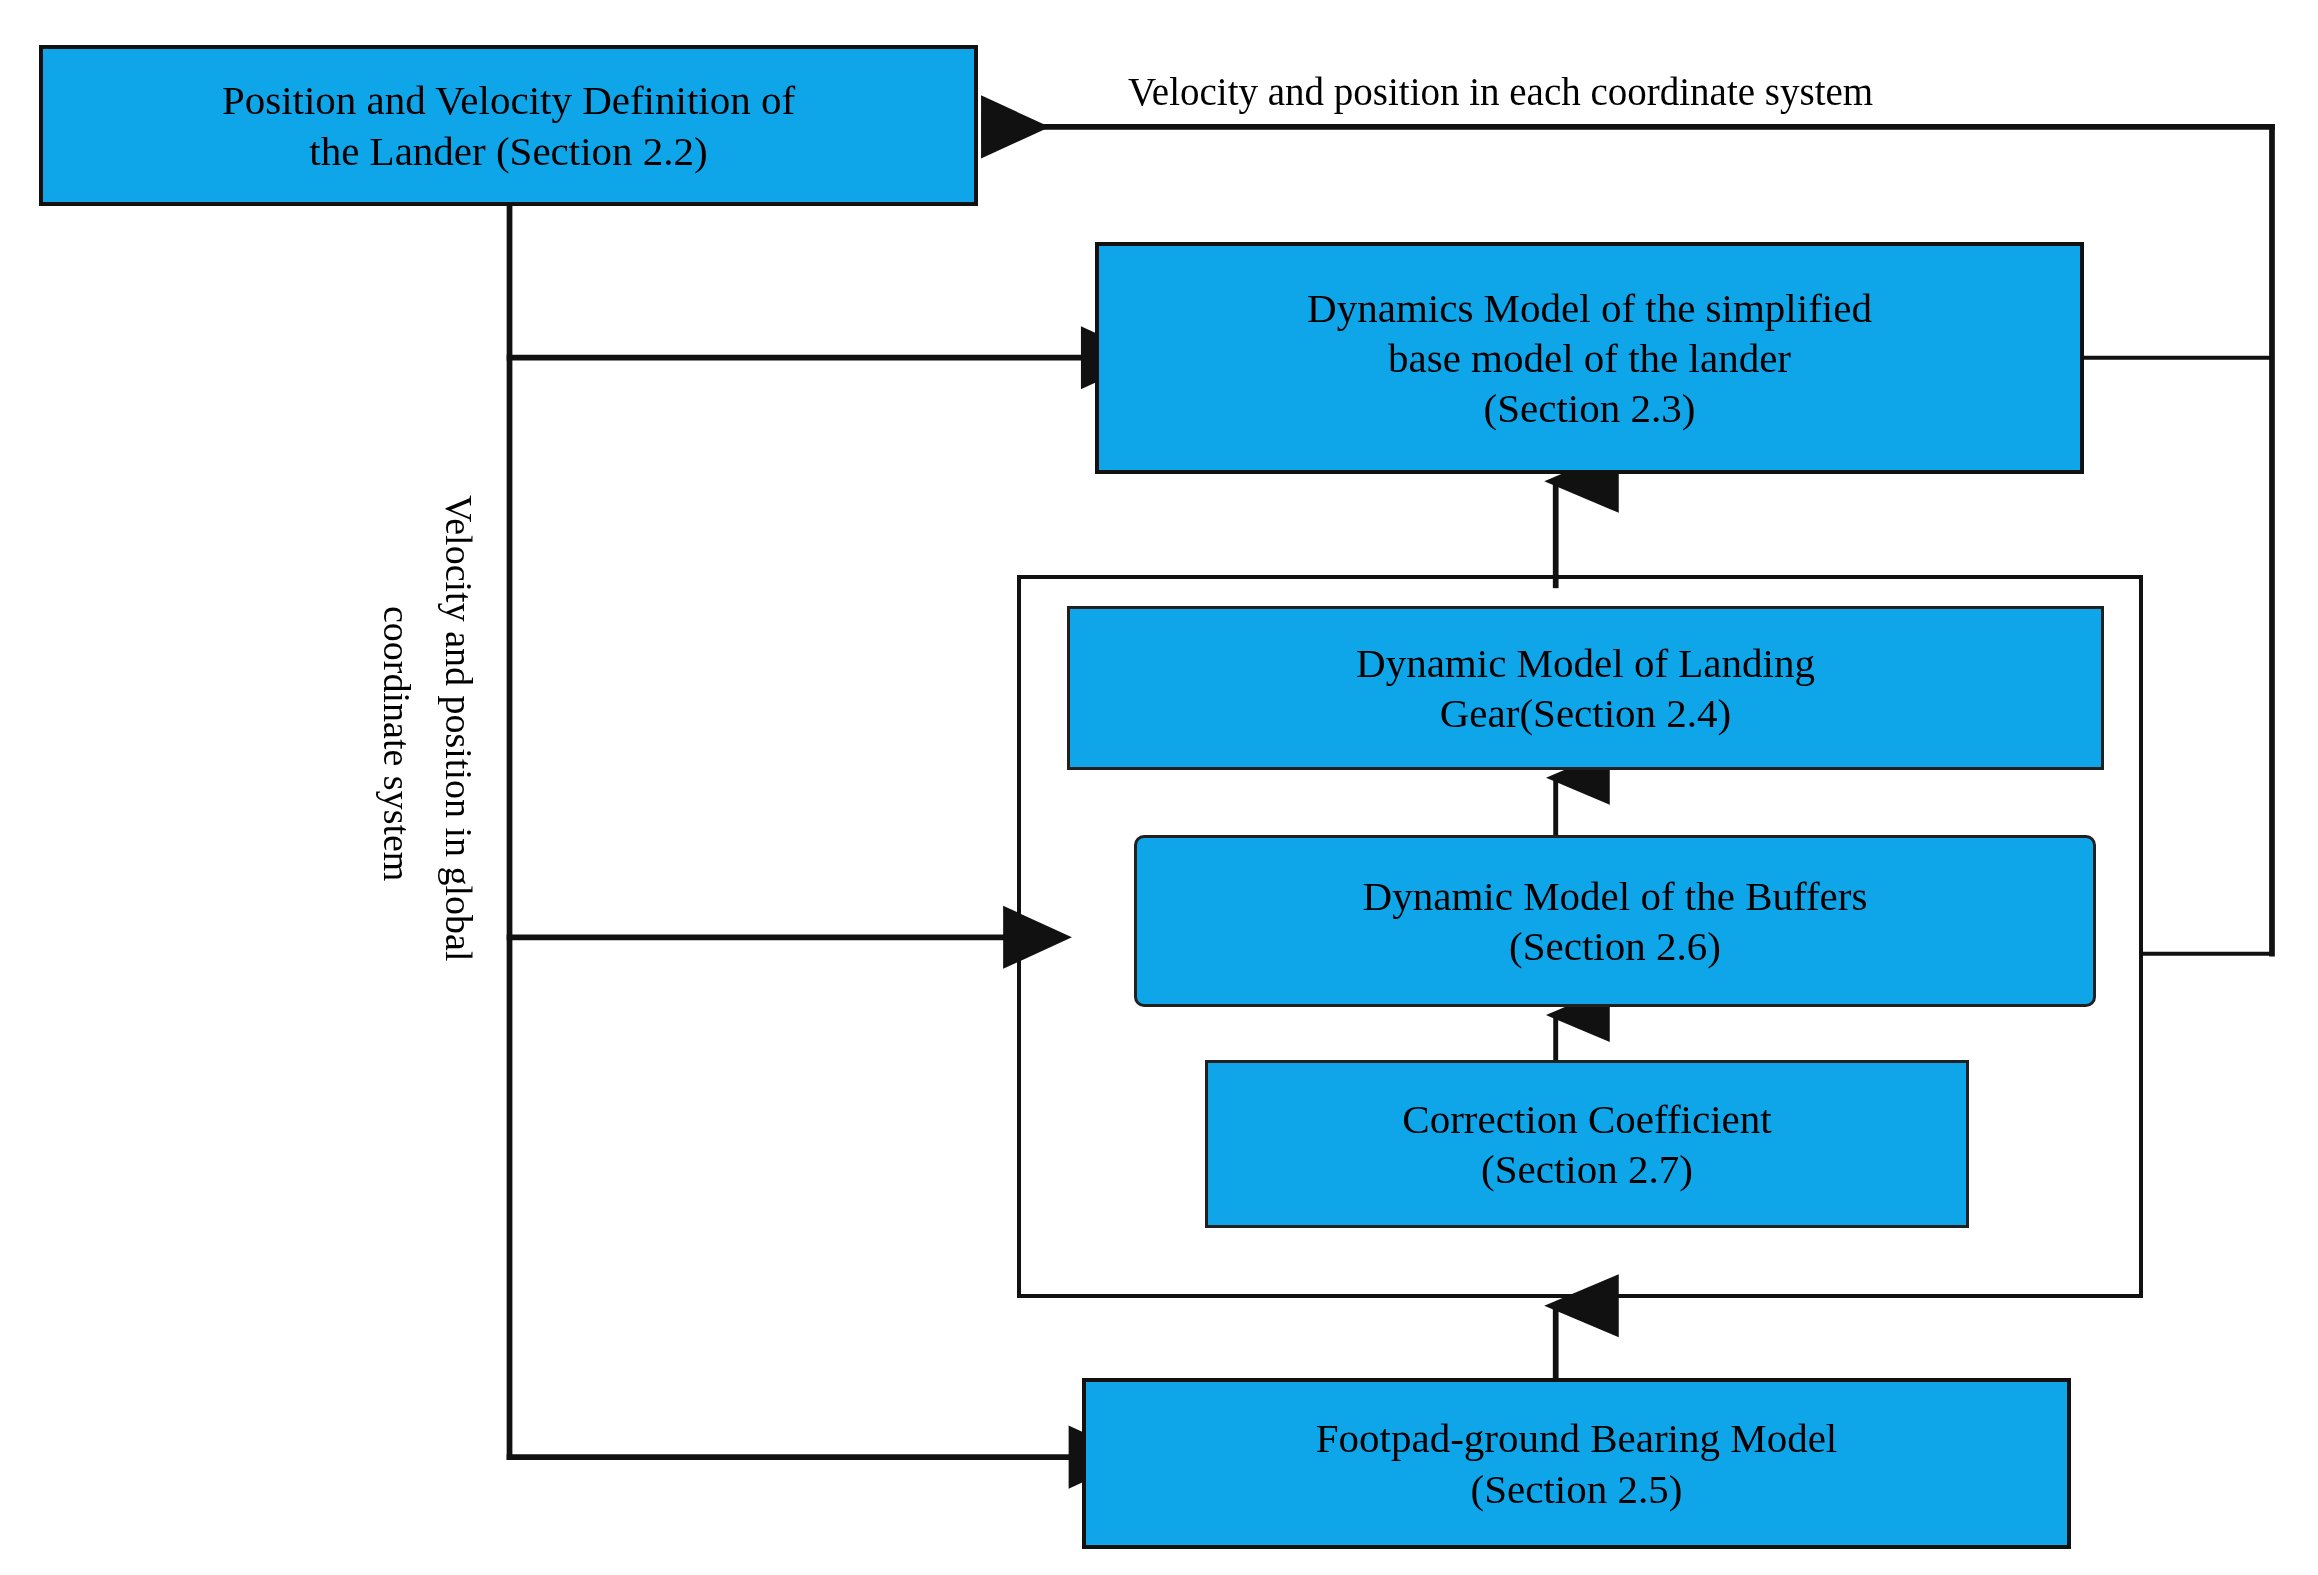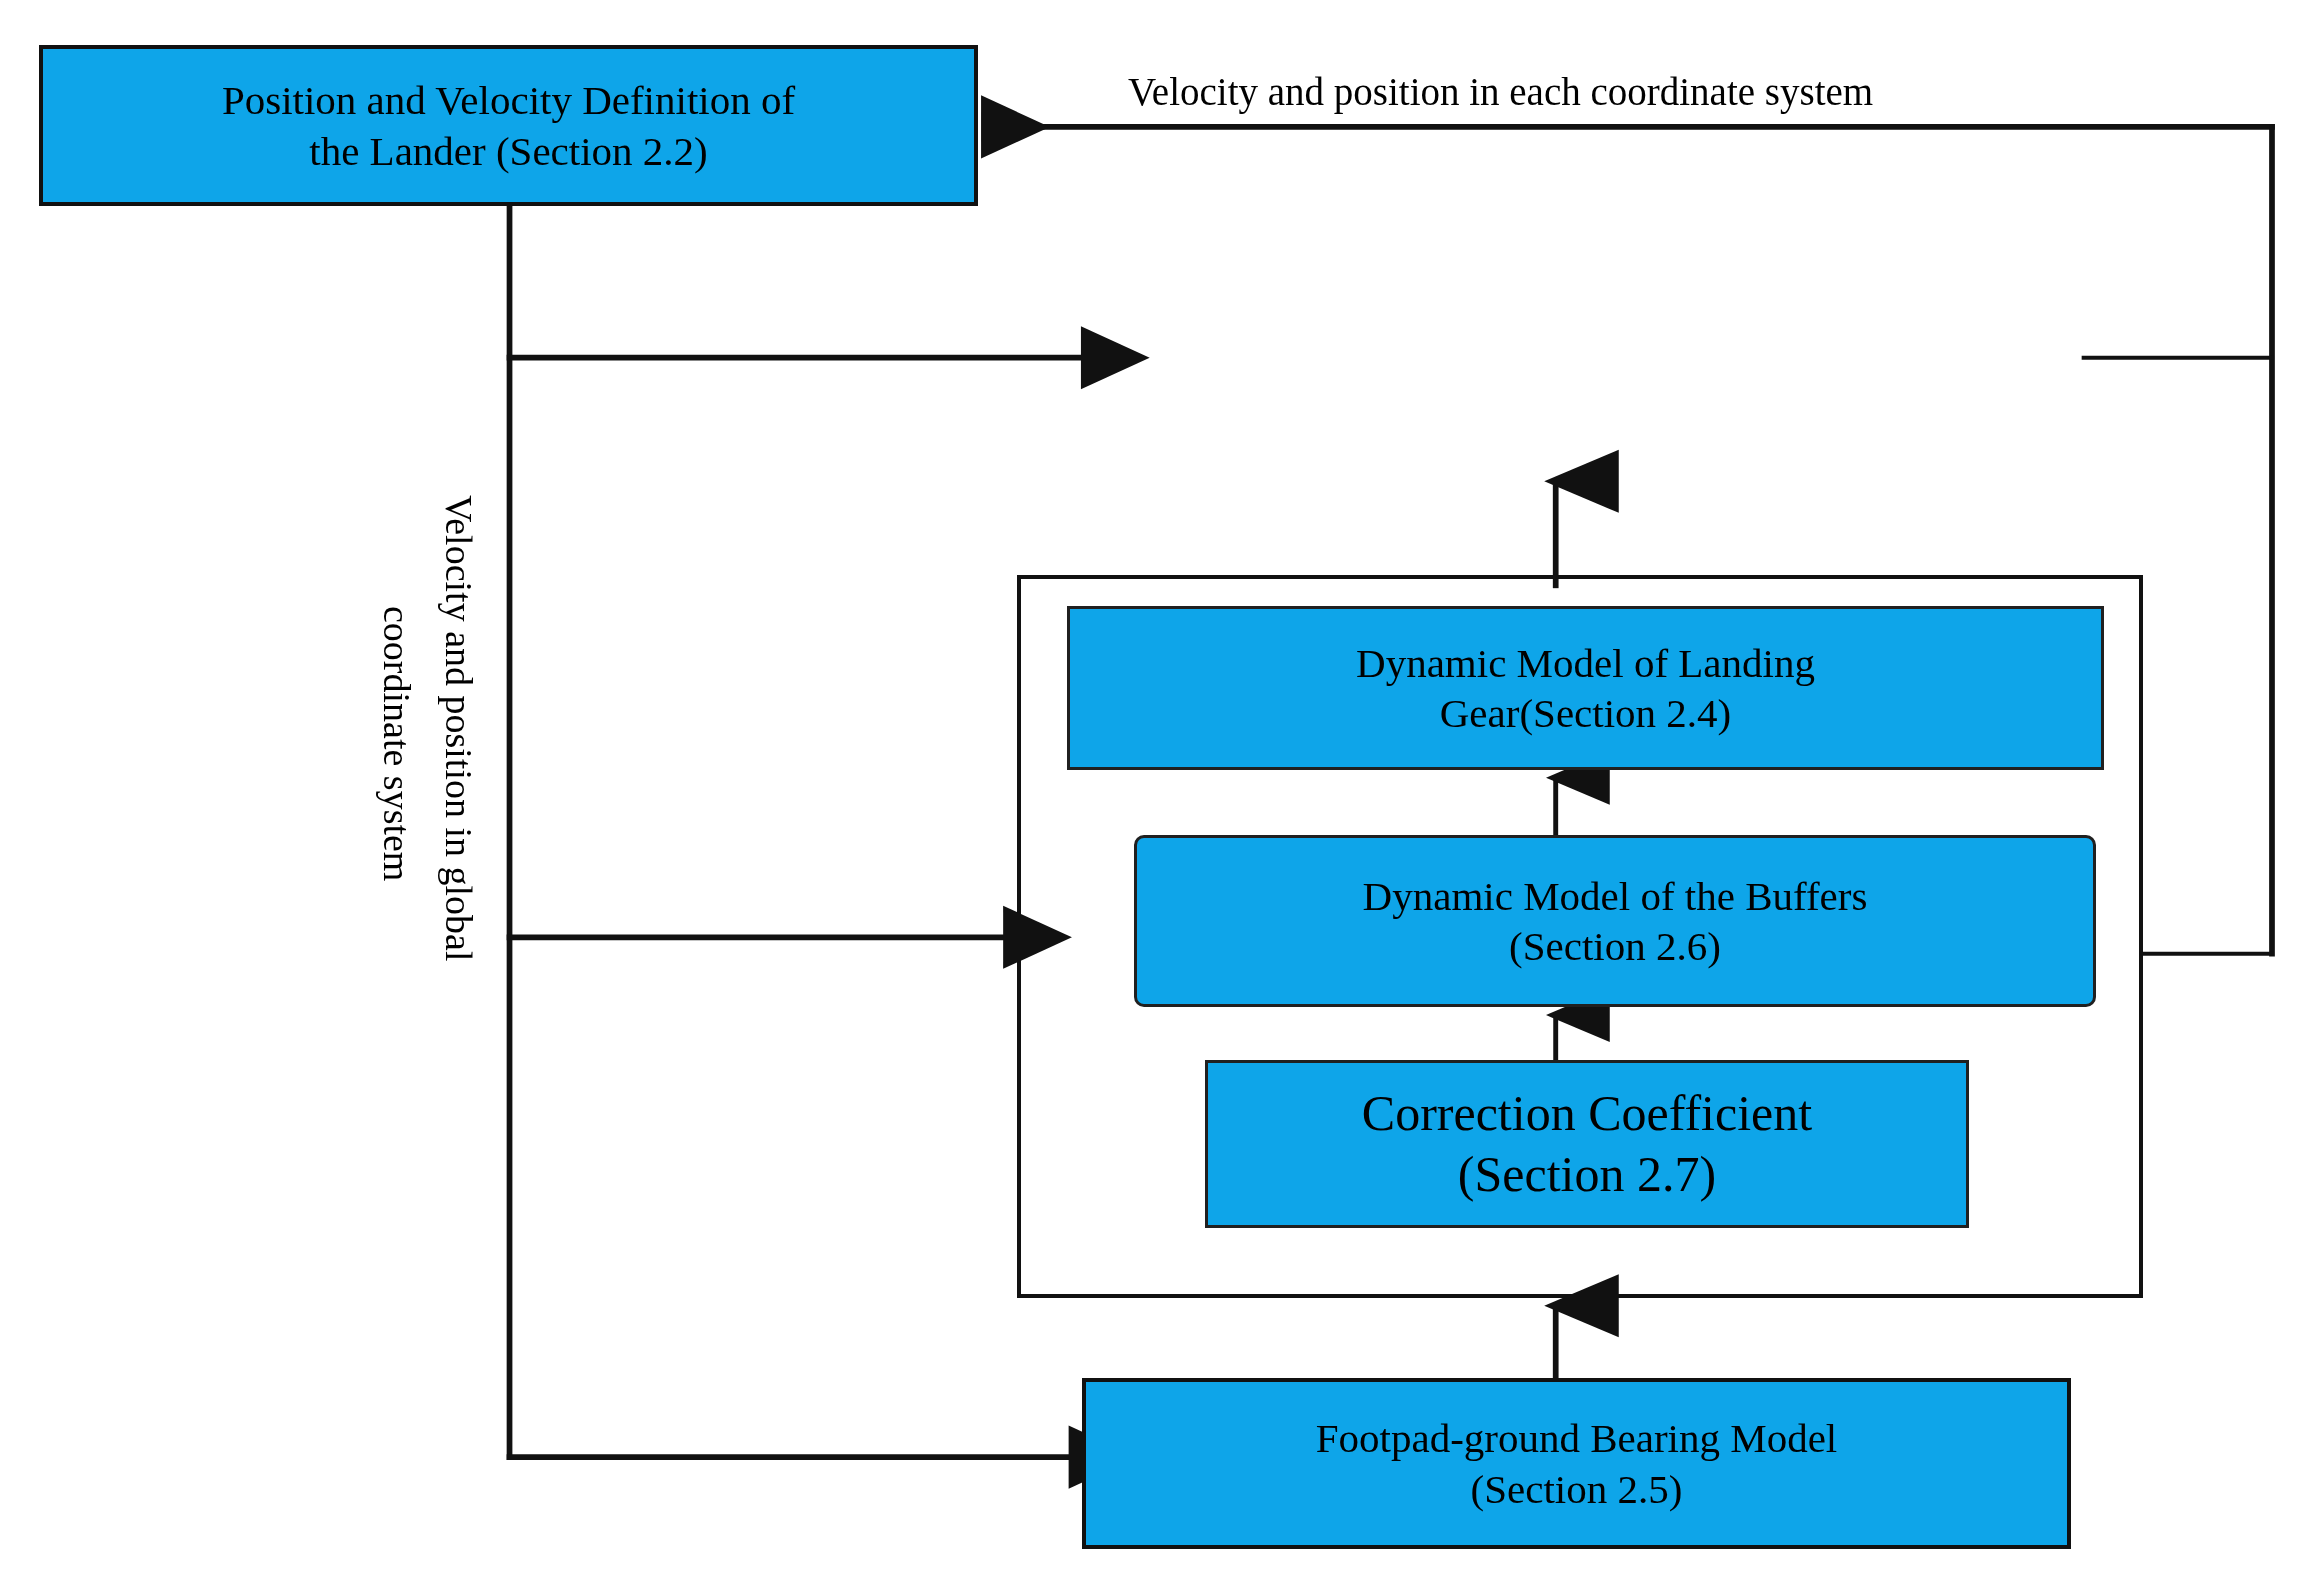--- a/index.html
+++ b/index.html
@@ -111,32 +111,37 @@
     </g>
   </svg>
 
   <div class="group-box" style="left:1017px; top:575px; width:1126px; height:723px;"></div>
 
   <div class="node-box" style="left:39px; top:45px; width:939px; height:161px; font-size:41px;">
     <span class="node-label">Position and Velocity Definition of
 the Lander (Section 2.2)</span>
   </div>
 
+  <div class="node-box" style="left:1095px; top:242px; width:989px; height:232px; font-size:41px;">
+    <span class="node-label">Dynamics Model of the simplified
+base model of the lander
+(Section 2.3)</span>
+  </div>
 
   <div class="node-box thin" style="left:1067px; top:606px; width:1037px; height:164px; font-size:41px; z-index:5;">
     <span class="node-label">Dynamic Model of Landing
 Gear(Section 2.4)</span>
   </div>
 
   <div class="node-box thin" style="left:1134px; top:835px; width:962px; height:172px; font-size:41px; z-index:5;border-radius:10px;">
     <span class="node-label">Dynamic Model of the Buffers
 (Section 2.6)</span>
   </div>
 
-  <div class="node-box thin" style="left:1205px; top:1060px; width:764px; height:168px; font-size:50px; z-index:5;">
+  <div class="node-box thin" style="left:1205px; top:1060px; width:764px; height:168px; font-size:41px; z-index:5;">
     <span class="node-label">Correction Coefficient
 (Section 2.7)</span>
   </div>
 
   <div class="node-box" style="left:1082px; top:1378px; width:989px; height:171px; font-size:41px;">
     <span class="node-label">Footpad-ground Bearing Model
 (Section 2.5)</span>
   </div>
 
   <div class="edge-text" style="left:1128px; top:24.6px; font-size:39px;margin-top:44px;">Velocity and position in each coordinate system</div>

